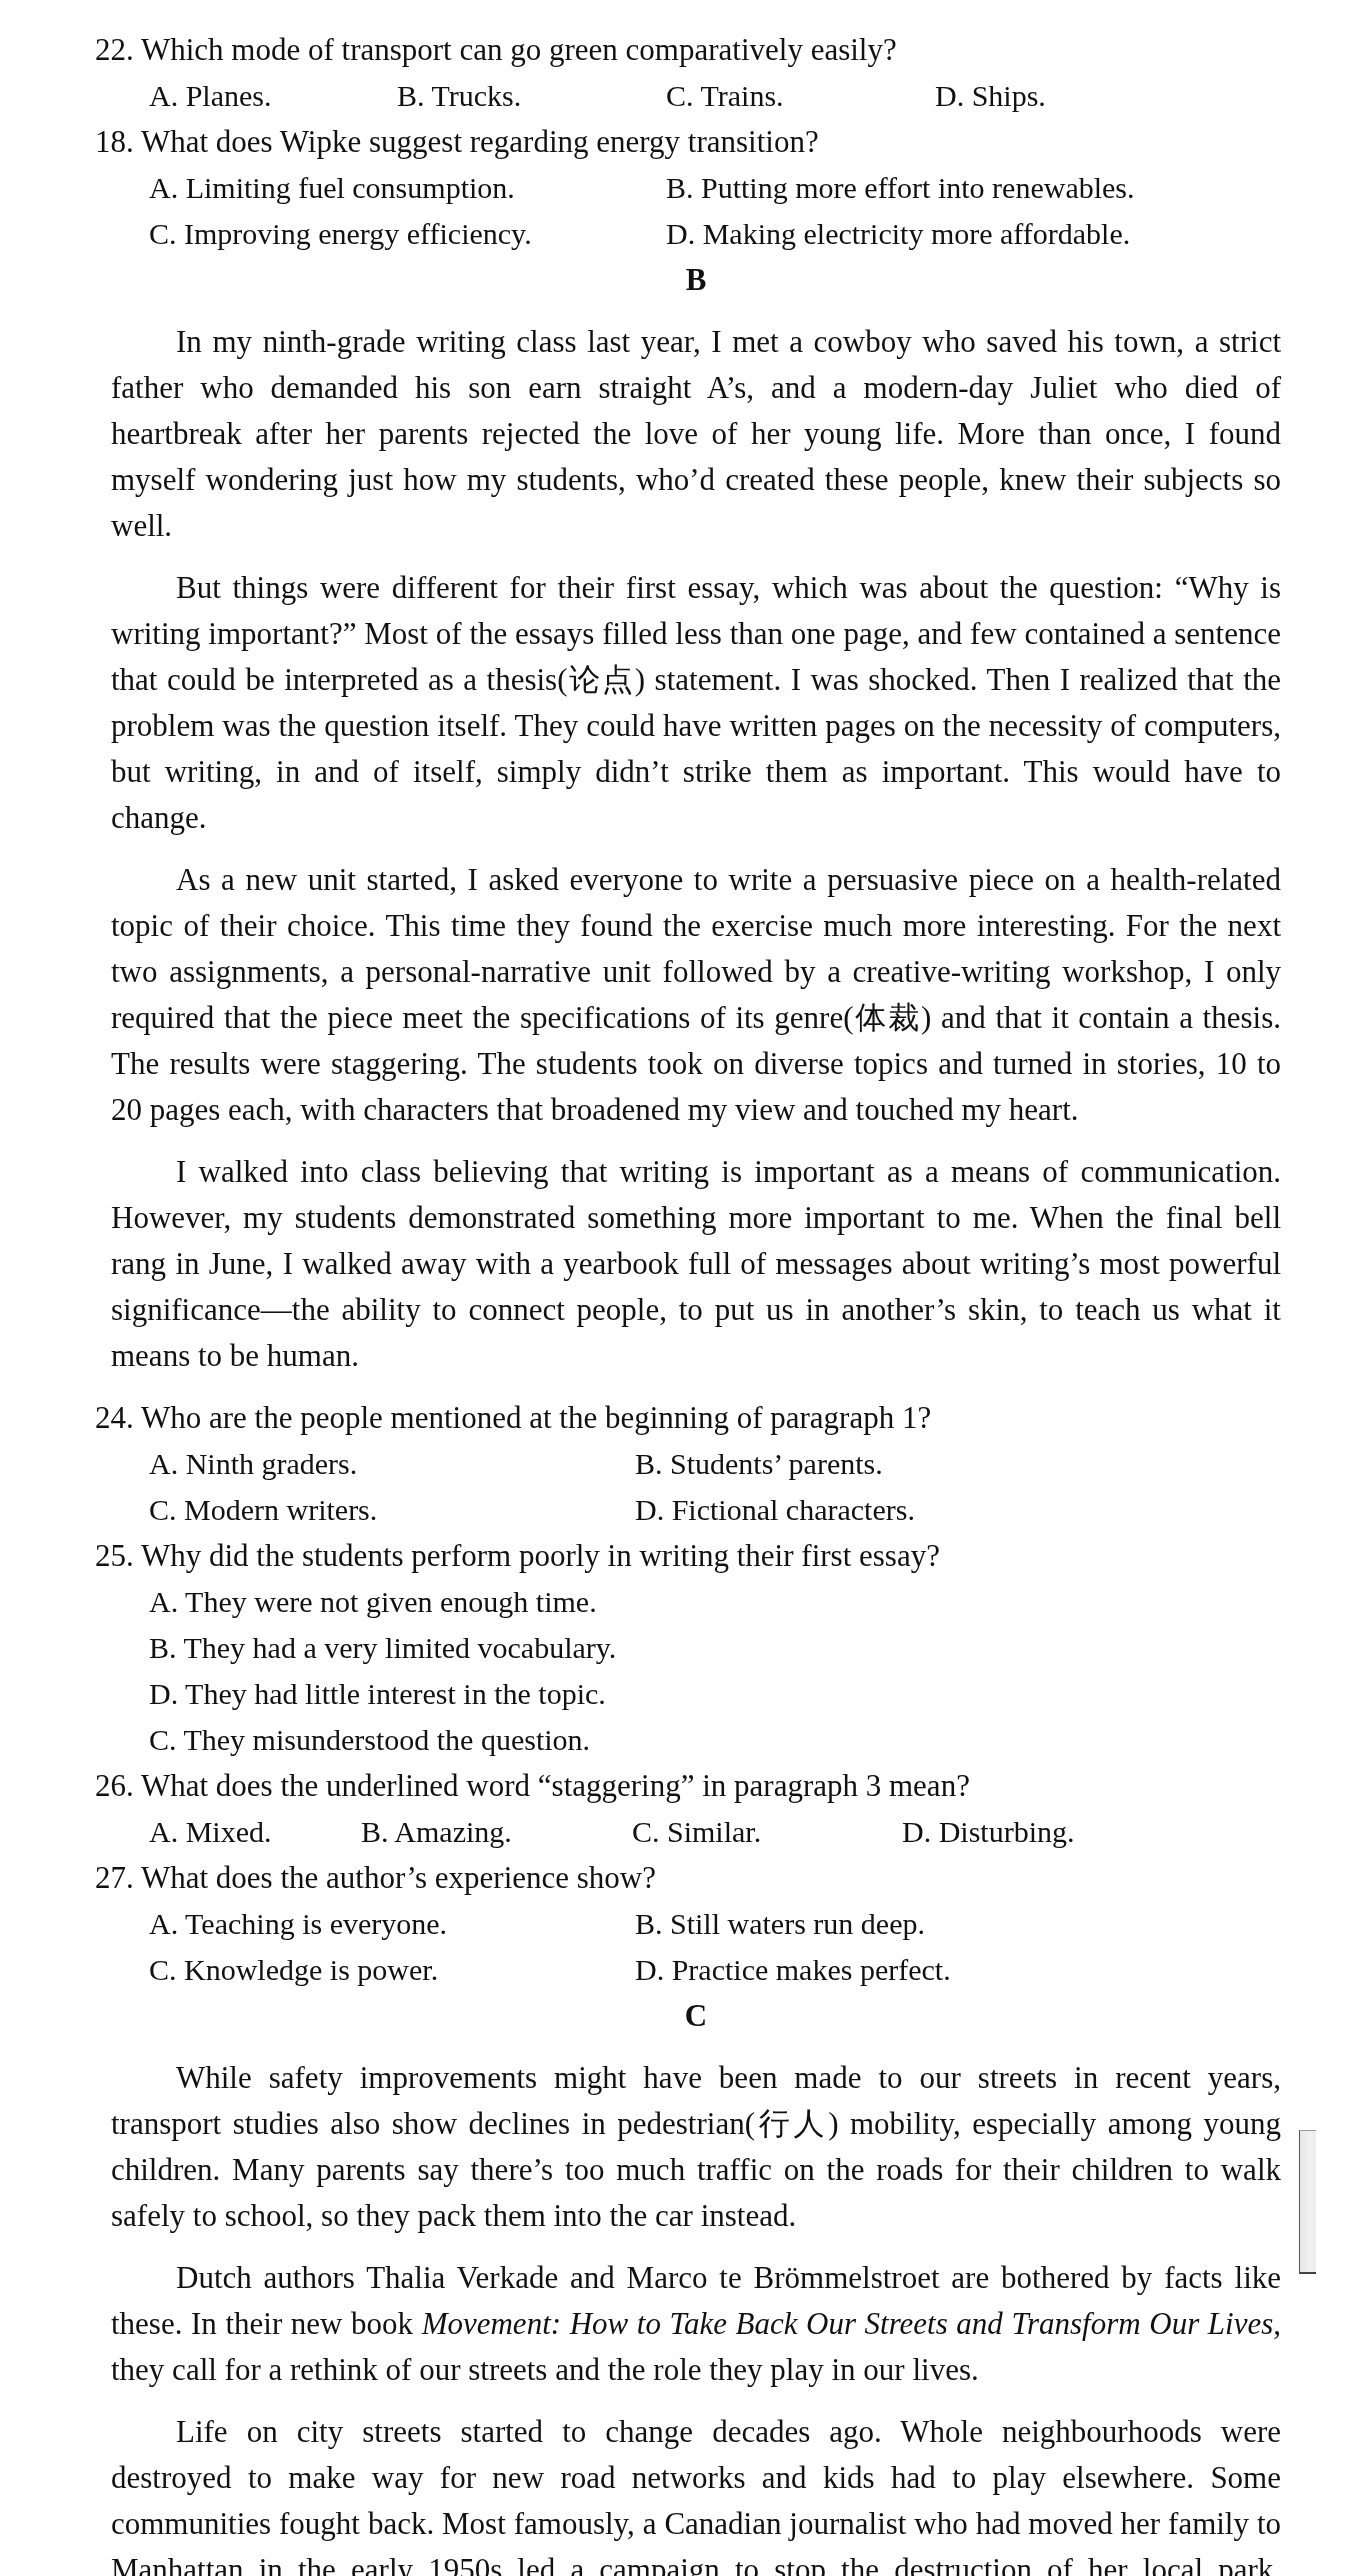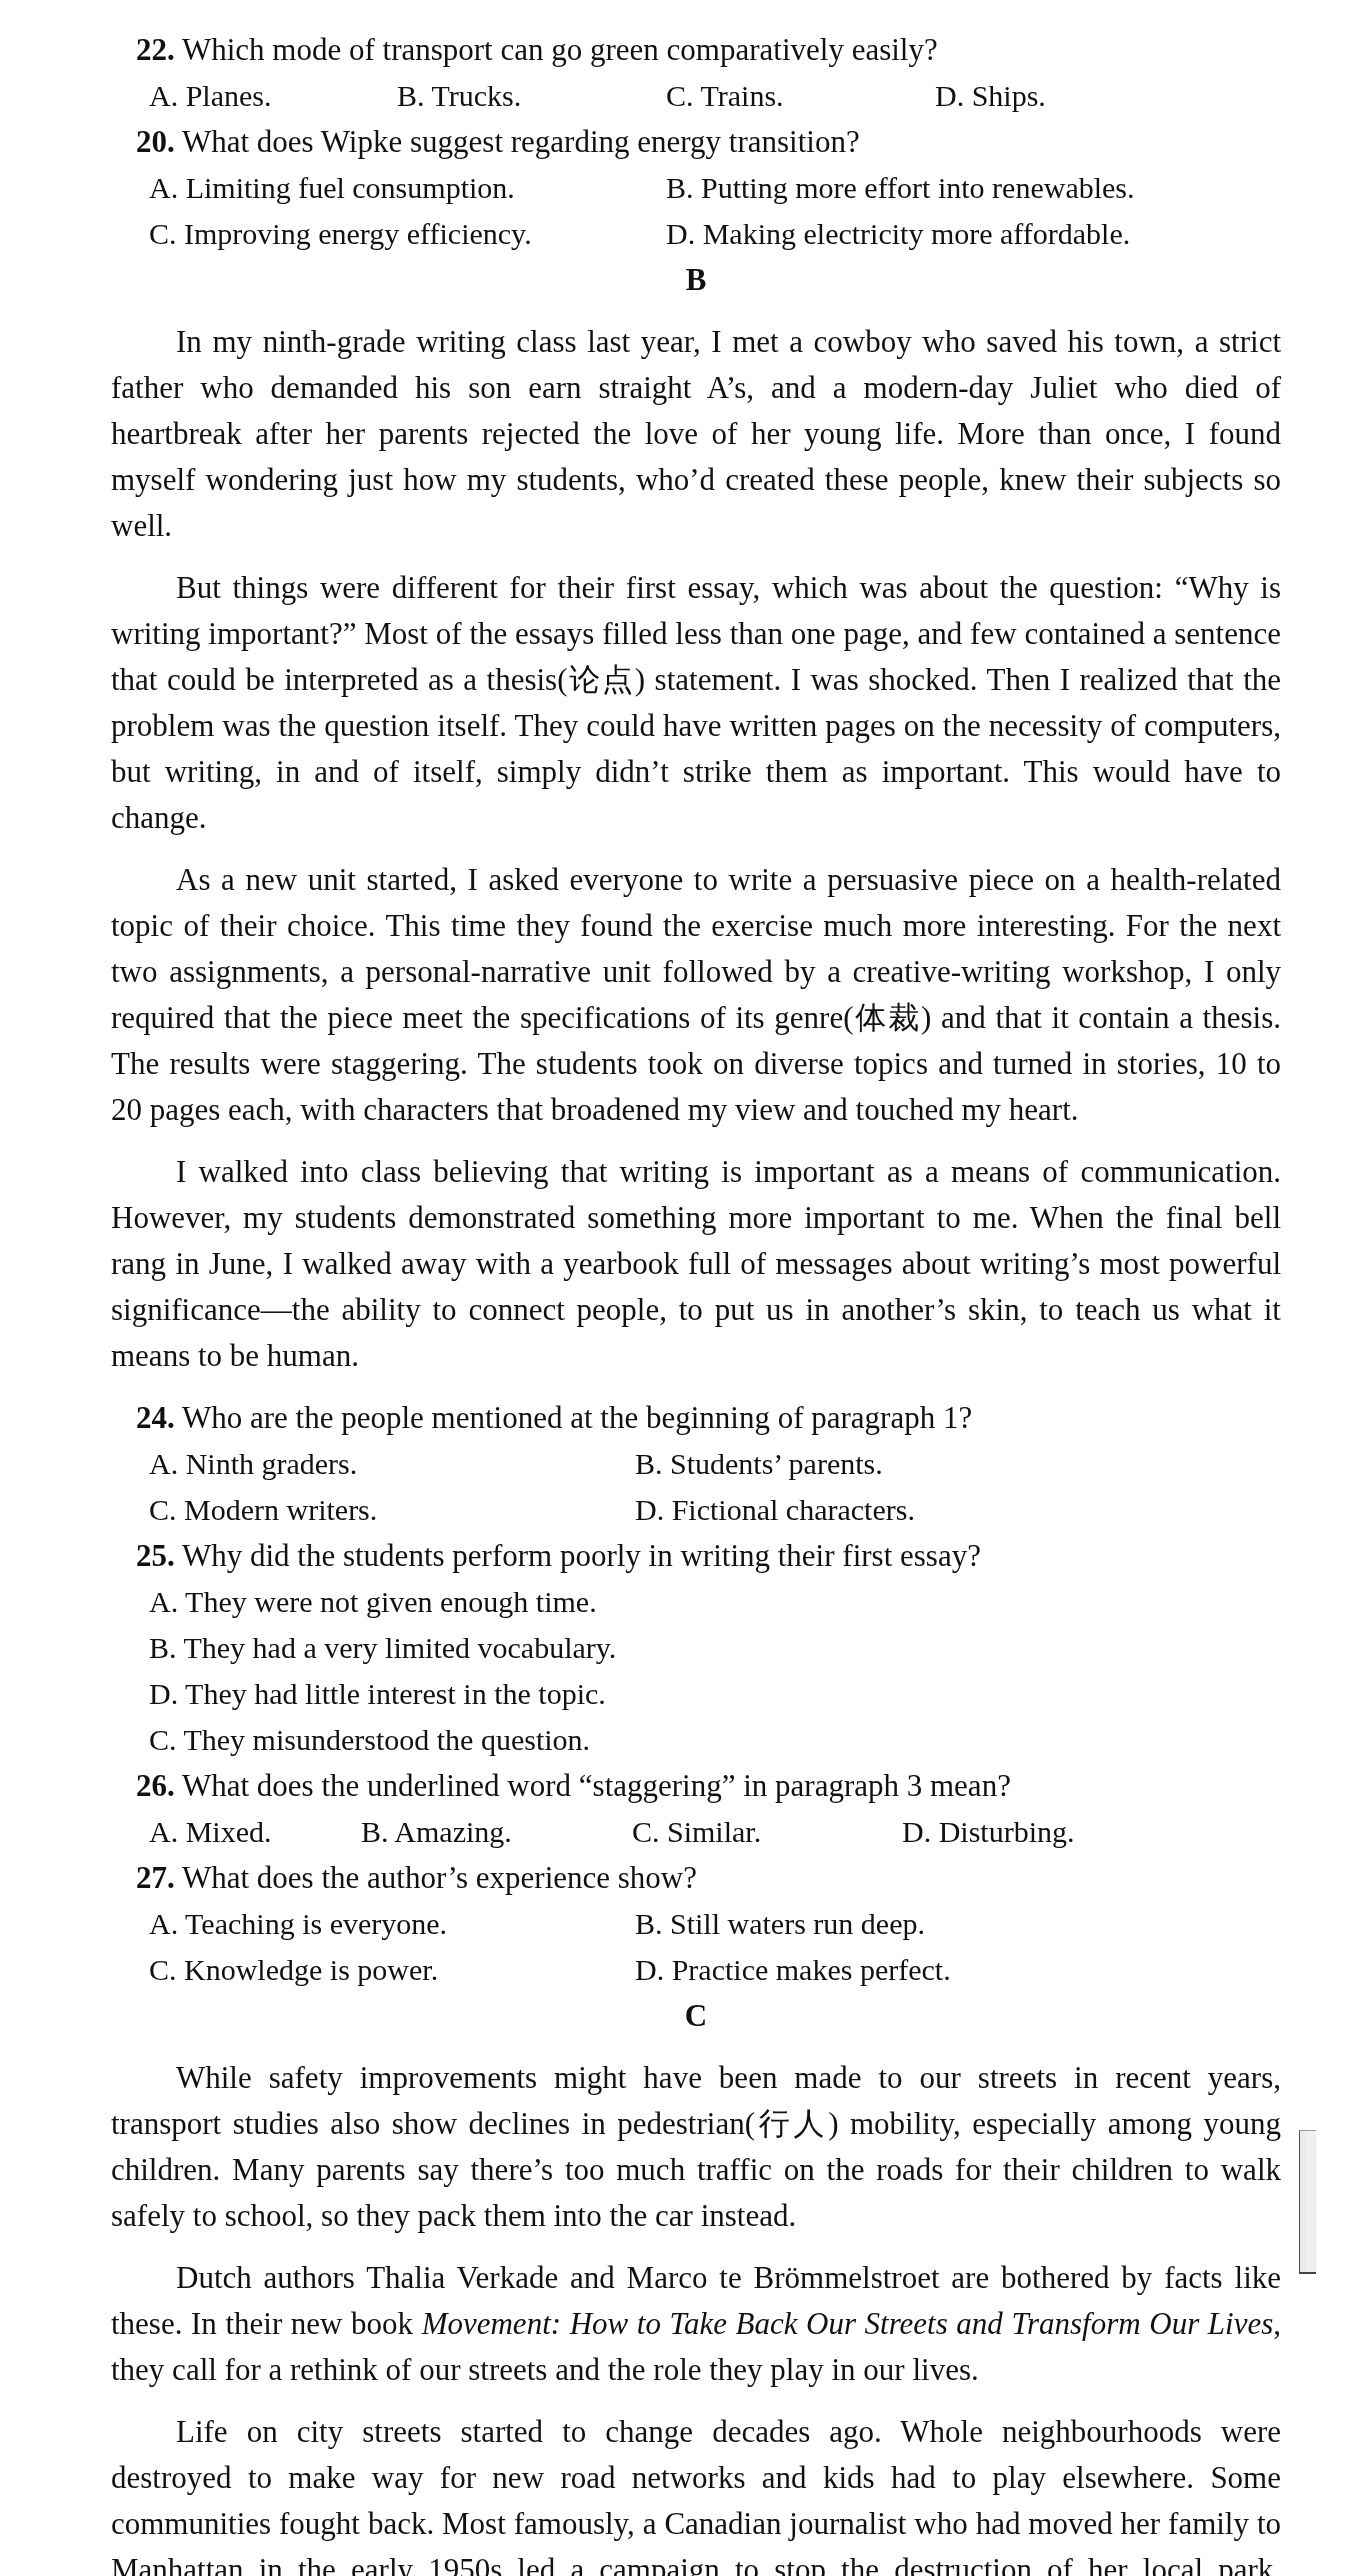--- a/index.html
+++ b/index.html
@@ -1,20 +1,20 @@
 <!DOCTYPE html>
 <html style="font-size:11.7px"><head>
 <meta charset="utf-8">
 <style>
   html, body { margin: 0; padding: 0; background: #ffffff; }
   body { width: 1367px; height: 2576px; position: relative; overflow: hidden;
          font-family: "Liberation Serif", "DejaVu Serif", serif; color: #111; }
   .page { position: absolute; left: 95px; top: 27px; width: 1202px; }
   .line { height: 46px; line-height: 46px; font-size: 31px; white-space: nowrap; position: relative; }
-  .qnum { font-weight: bold; margin-left: 41px; }
+  .qnum { font-weight: normal; }
   .opts { position: relative; height: 46px; line-height: 46px; font-size: 30px; white-space: nowrap; }
   .opt { position: absolute; top: 0; }
   .section { text-align: center; font-weight: bold; font-size: 31px; height: 46px; line-height: 46px; }
   .para { font-size: 31px; line-height: 46px; text-align: justify; text-align-last: left;
           text-indent: 65px; margin: 16px; }
   .para .hl { text-decoration-thickness: 2.2px; text-underline-offset: 4.4px; }
   .para em { font-style: italic; }
   .fold { position: absolute; left: 1299px; top: 2130px; width: 16px; height: 141px;
           background: linear-gradient(90deg, #e6e6e6, #f2f2f2 60%, #ececec);
           border-left: 1.5px solid #555; border-bottom: 2.2px solid #444; border-top: 0.7px solid #999; }
@@ -32,21 +32,21 @@
     <div class="opts">
       <span class="opt" style="left:54px">A. Planes.</span>
       <span class="opt" style="left:302px">B. Trucks.</span>
       <span class="opt" style="left:571px">C. Trains.</span>
       <span class="opt" style="left:840px">D. Ships.</span>
     </div>
   </div>
 
   <div>
     <div class="line">
-      <span class="qnum">20.</span>
+      <span class="qnum">18.</span>
       <span>What does Wipke suggest regarding energy transition?</span>
     </div>
     <div class="opts">
       <span class="opt" style="left:54px">A. Limiting fuel consumption.</span>
       <span class="opt" style="left:571px">B. Putting more effort into renewables.</span>
     </div>
     <div class="opts">
       <span class="opt" style="left:54px">C. Improving energy efficiency.</span>
       <span class="opt" style="left:571px">D. Making electricity more affordable.</span>
     </div>

